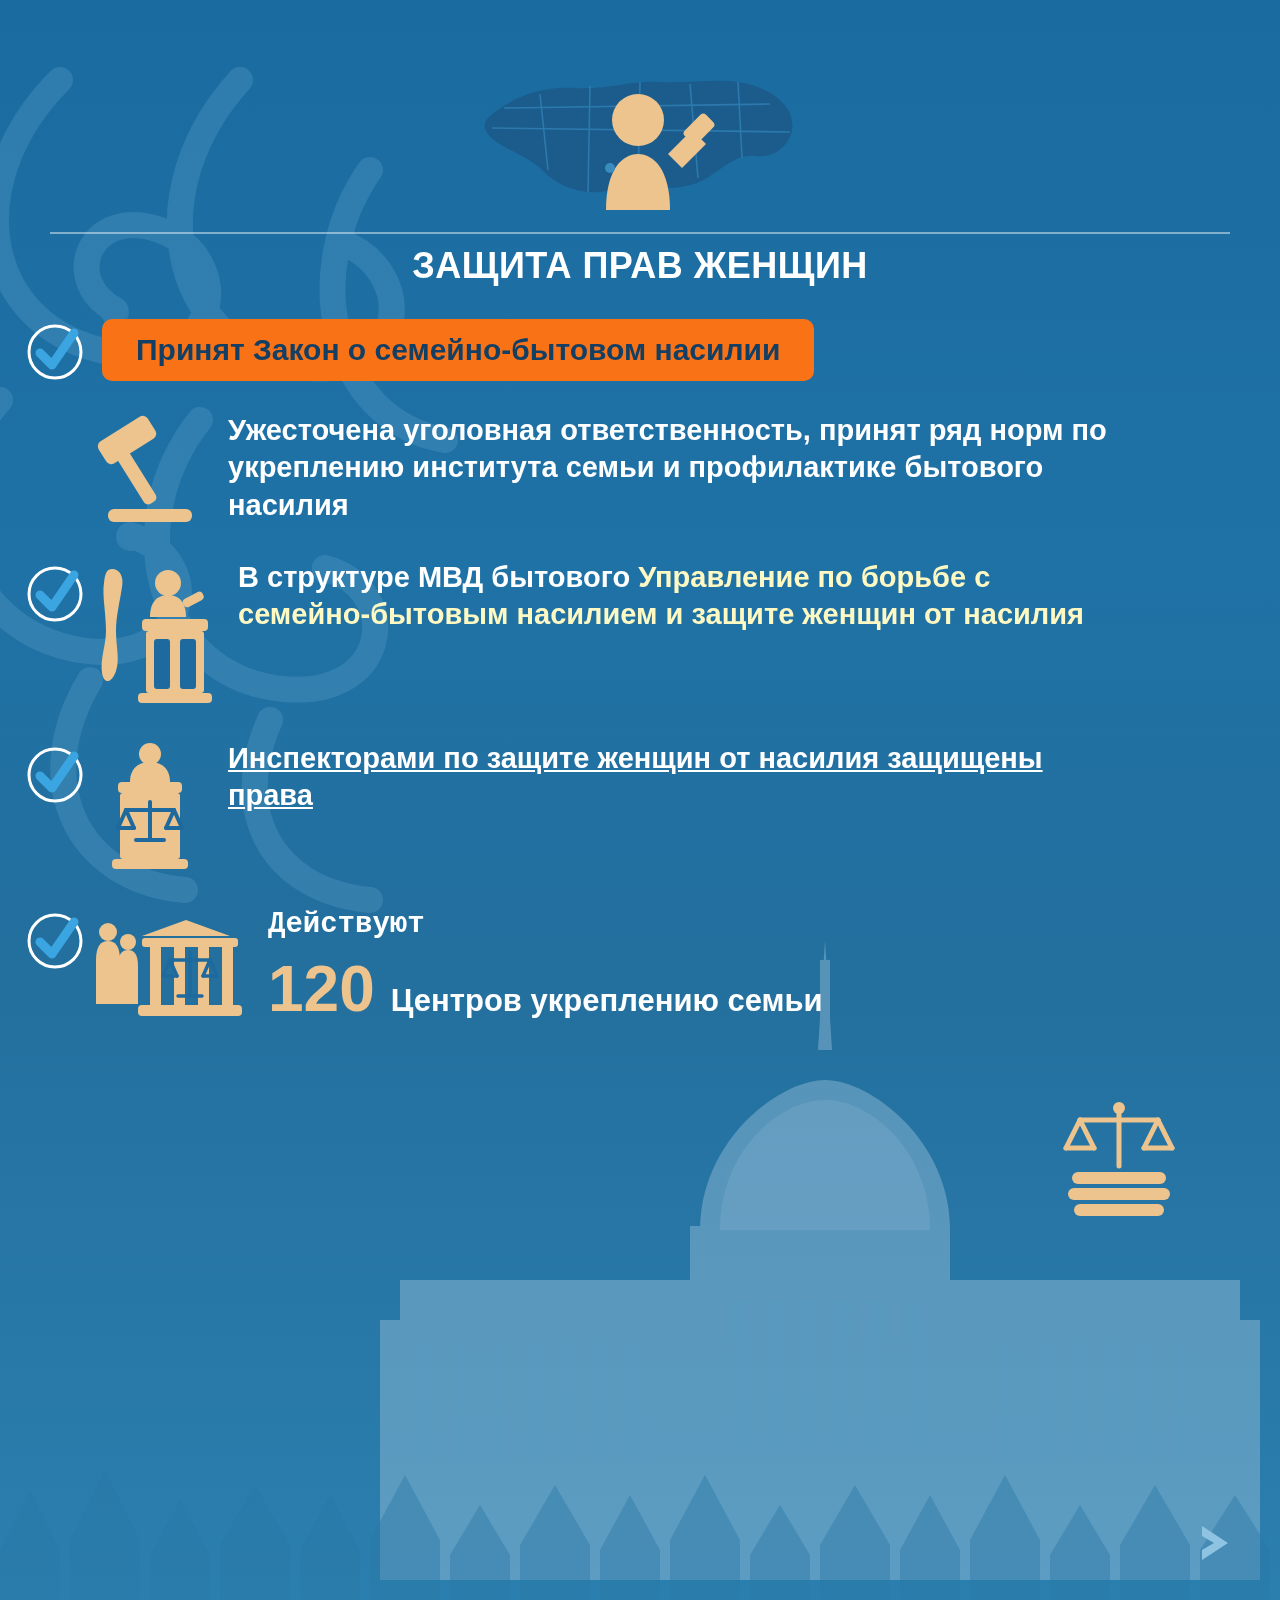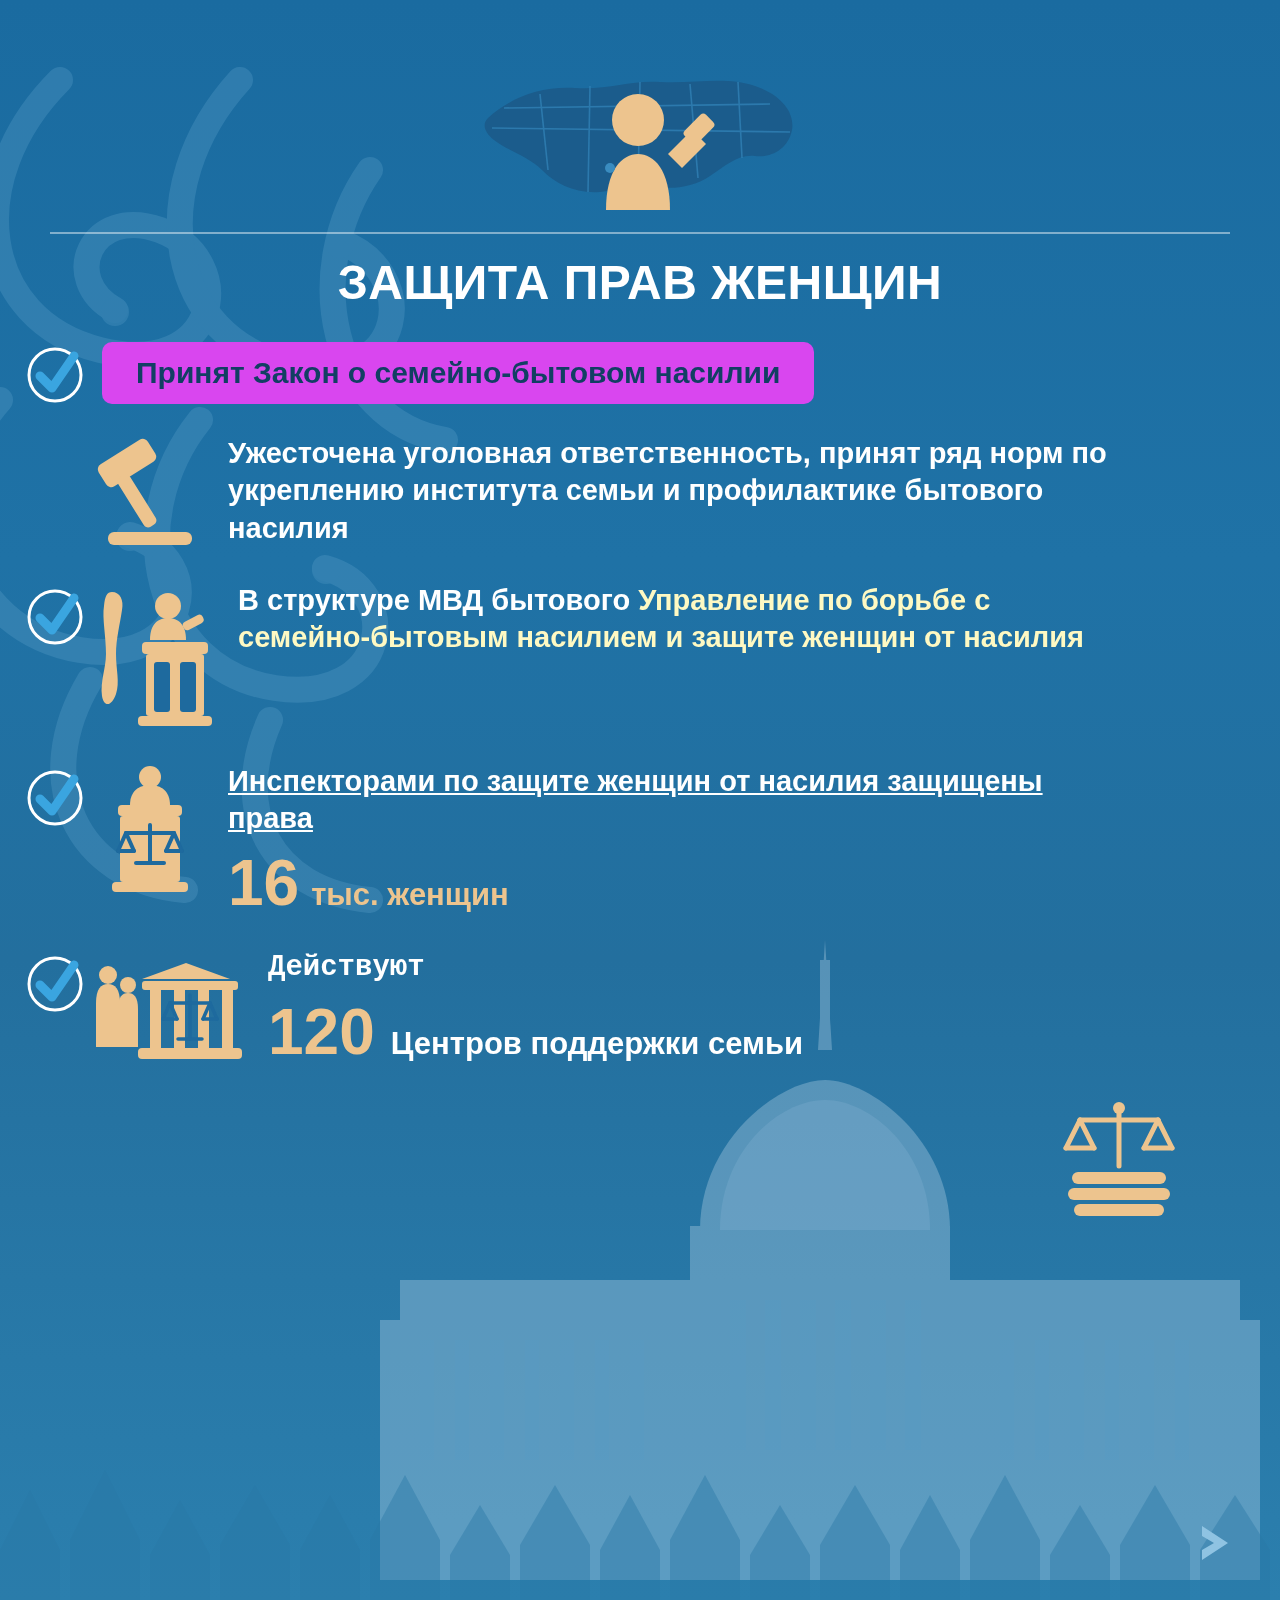--- a/index.html
+++ b/index.html
@@ -66,22 +66,22 @@
   }
   .divider {
     position: absolute;
     left: 50px;
     right: 50px;
     top: 232px;
     height: 2px;
     background: rgba(255,255,255,0.45);
   }
   .title {
-    margin-top: 32px;
-    font-size: 48px;
+    margin-top: 22px;
+    font-size: 36px;
     font-weight: bold;
     color: #ffffff;
     letter-spacing: 0.5px;
   }
 
   .rows {
     position: relative;
     margin-top: 30px;
   }
 
@@ -111,21 +111,21 @@
     margin-left: 18px;
     color: #ffffff;
     font-size: 29px;
     font-weight: bold;
     line-height: 1.28;
   }
 
   
   .banner {
     display: inline-block;
-    background: #d946ef;
+    background: #f97316;
     border-radius: 10px;
     padding: 14px 34px;
     color: #123f63;
     font-size: 30px;
     font-weight: bold;
     margin-left: 18px;
     margin-top: 2px;
   }
 
   .accent { color: #fef9c3; }
@@ -350,24 +350,20 @@
           <path d="M36 68 L44 86"></path>
           <path d="M28 86 L44 86"></path>
           <path d="M84 68 L76 86"></path>
           <path d="M84 68 L92 86"></path>
           <path d="M76 86 L92 86"></path>
           <path d="M46 98 L74 98"></path>
         </g>
       </svg>
       <div style="margin-left:18px;">
         <div class="row-text" style="margin-left:0;max-width:820px;text-decoration:underline;">Инспекторами по защите женщин от насилия  защищены права</div>
-        <div class="num-line">
-          <span class="bignum">16</span>
-          <span class="suffix">тыс. женщин</span>
-        </div>
       </div>
     </div>
 
     <div class="row">
       <svg class="check" viewBox="0 0 58 58">
         <circle cx="29" cy="29" r="26" fill="none" stroke="#ffffff" stroke-width="3"></circle>
         <path d="M14 30 L26 42 L48 10" fill="none" stroke="#3aa5e0" stroke-width="9" stroke-linecap="round" stroke-linejoin="round"></path>
       </svg>
       <svg class="row-icon" width="160" height="120" viewBox="0 0 160 120">
         <g fill="#edc48e">
@@ -392,21 +388,21 @@
           <path d="M120 52 L113 68"></path>
           <path d="M120 52 L127 68"></path>
           <path d="M113 68 L127 68"></path>
           <path d="M88 88 L112 88"></path>
         </g>
       </svg>
       <div style="margin-left:18px;">
         <div class="row-text" style="margin-left:0;font-family:Liberation Mono, monospace;">Действуют</div>
         <div class="num-line">
           <span class="bignum">120</span>
-          <span class="suffix-white">Центров поддержки семьи</span>
+          <span class="suffix-white">Центров укреплению семьи</span>
         </div>
       </div>
     </div>
   </div>
 
   <svg class="scales-books" viewBox="0 0 130 125">
     <g stroke="#edc48e" stroke-width="5" fill="none" stroke-linecap="round">
       <path d="M65 8 L65 66"></path>
       <path d="M26 20 L104 20"></path>
       <path d="M26 20 L12 48"></path>

